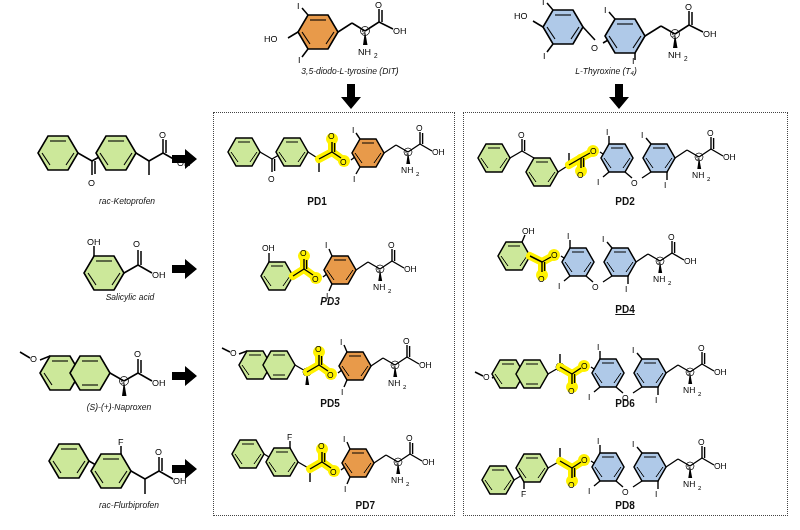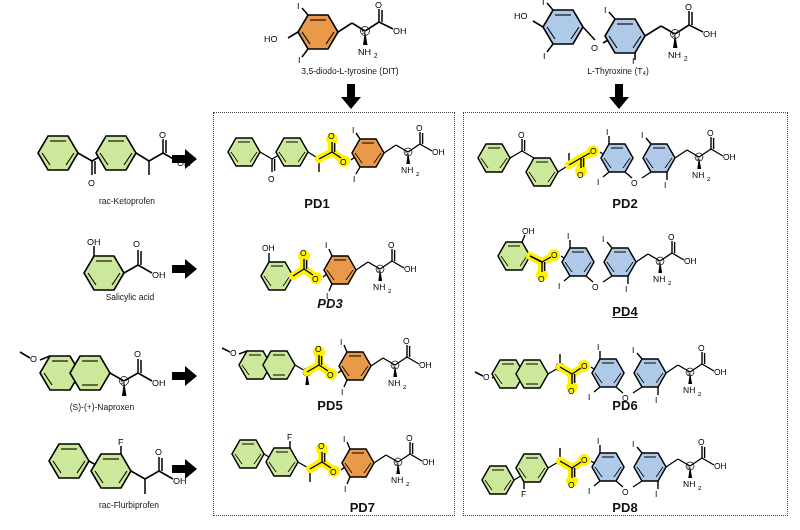--- a/index.html
+++ b/index.html
@@ -1,20 +1,20 @@
 <!DOCTYPE html>
 <html><head>
 <meta charset="utf-8">
 <style>
   html,body{margin:0;padding:0;background:#fff;}
   body{width:800px;height:530px;position:relative;overflow:hidden;
        font-family:"Liberation Sans",sans-serif;color:#111;}
   .abs{position:absolute;}
-  .cap{font-size:8.5px;text-align:center;white-space:nowrap;}
-  .pdlbl{font-size:13px;font-weight:bold;text-align:center;white-space:nowrap;}
+  .cap{font-size:8.5px;font-style:italic;text-align:center;white-space:nowrap;}
+  .pdlbl{font-size:10px;font-weight:bold;text-align:center;white-space:nowrap;}
   .dbox{position:absolute;border:1px dotted #444;box-sizing:border-box;}
   svg{display:block;overflow:visible;}
   .arrow-r,.arrow-d{fill:#000;}
   text{font-family:"Liberation Sans",sans-serif;}
 </style>
 </head>
 <body>
 
 <div class="abs" style="left:262px;top:2px;width:160px;height:62px;">
 <svg width="160" height="62" viewBox="0 0 160 62">
@@ -91,21 +91,21 @@
   <line x1="174" y1="23" x2="174" y2="9" stroke="#000" stroke-width="1.5"></line>
   <line x1="177" y1="23" x2="177" y2="10" stroke="#000" stroke-width="1.5"></line>
   <text x="170" y="8" font-size="9">O</text>
   <line x1="174" y1="23" x2="188" y2="30" stroke="#000" stroke-width="1.5"></line>
   <text x="188" y="35" font-size="9">OH</text>
   <polygon points="160,32 158,46 162.5,46" fill="#000"></polygon>
   <text x="153" y="56" font-size="9">NH</text>
   <text x="169" y="59" font-size="6.5">2</text>
 </svg>
 </div>
-<div class="abs cap" style="left:528px;top:66px;width:180px;text-align:center;">L-Thyroxine (T₄)</div>
+<div class="abs cap" style="left:516px;top:66px;width:180px;text-align:center;">L-Thyroxine (T₄)</div>
 <div class="abs" style="left:606px;top:84px;">
 <svg width="26" height="26" viewBox="0 0 26 26">
       <polygon class="arrow-d" points="9,0 17,0 17,13 23,13 13,25 3,13 9,13"></polygon>
     </svg>
 </div>
 
 <div class="dbox" style="left:213px;top:112px;width:242px;height:404px;"></div>
 <div class="dbox" style="left:463px;top:112px;width:325px;height:404px;"></div>
 
 <div class="abs" style="left:30px;top:128px;width:170px;height:62px;">
@@ -408,21 +408,21 @@
   <text x="104.5" y="39.5" font-size="5.5">S</text>
   <polygon points="108,37 106,52 110.5,52" fill="#000"></polygon>
   <line x1="108" y1="37" x2="122" y2="29" stroke="#000" stroke-width="1.5"></line>
   <line x1="122" y1="29" x2="122" y2="15" stroke="#000" stroke-width="1.5"></line>
   <line x1="125" y1="29" x2="125" y2="16" stroke="#000" stroke-width="1.5"></line>
   <text x="118" y="13" font-size="9">O</text>
   <line x1="122" y1="29" x2="136" y2="37" stroke="#000" stroke-width="1.5"></line>
   <text x="136" y="42" font-size="9">OH</text>
 </svg>
 </div>
-<div class="abs cap" style="left:22px;top:402px;width:160px;">(S)-(+)-Naproxen</div>
+<div class="abs cap" style="left:39px;top:402px;width:160px;">(S)-(+)-Naproxen</div>
 <div class="abs" style="left:172px;top:365px;">
 <svg width="26" height="22" viewBox="0 0 26 22">
       <polygon class="arrow-r" points="0,7 13,7 13,1 25,11 13,21 13,15 0,15"></polygon>
     </svg>
 </div>
 
 <div class="abs" style="left:225px;top:340px;width:230px;height:66px;">
 <svg width="230" height="66" viewBox="0 0 230 66">
   <text x="5" y="16" font-size="8.5">O</text>
   <line x1="5" y1="12" x2="-3" y2="8" stroke="#000" stroke-width="1.4"></line>

